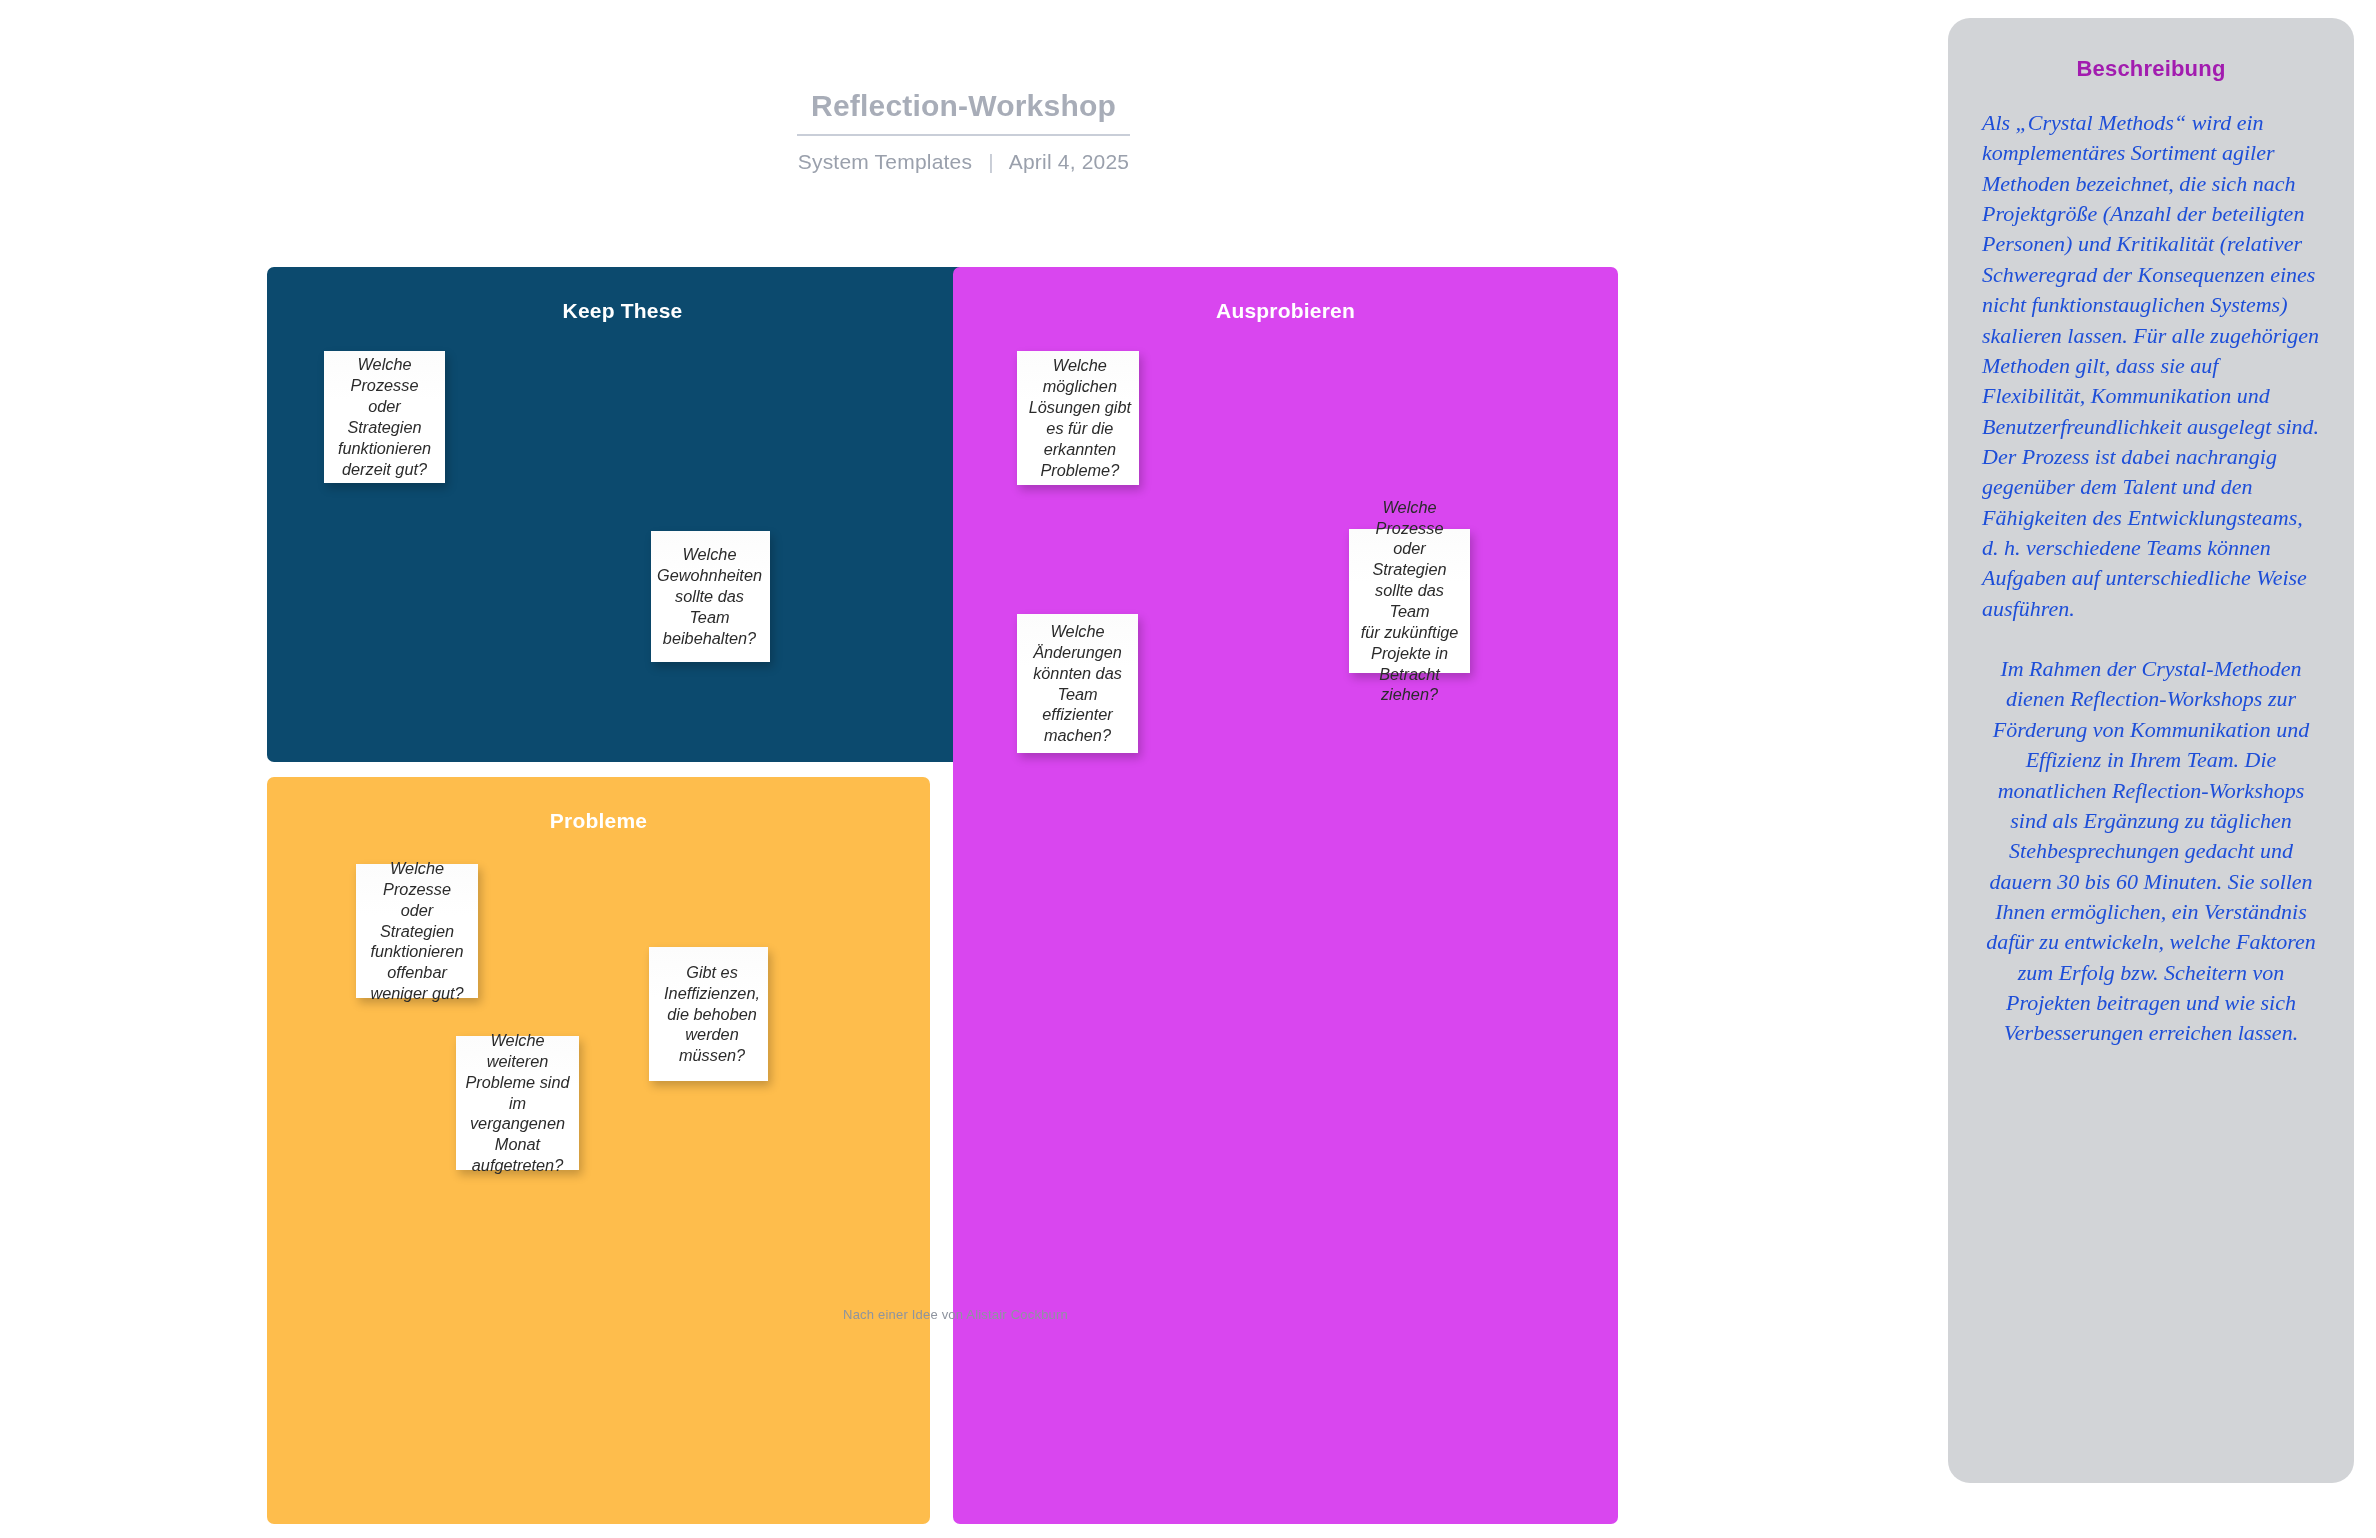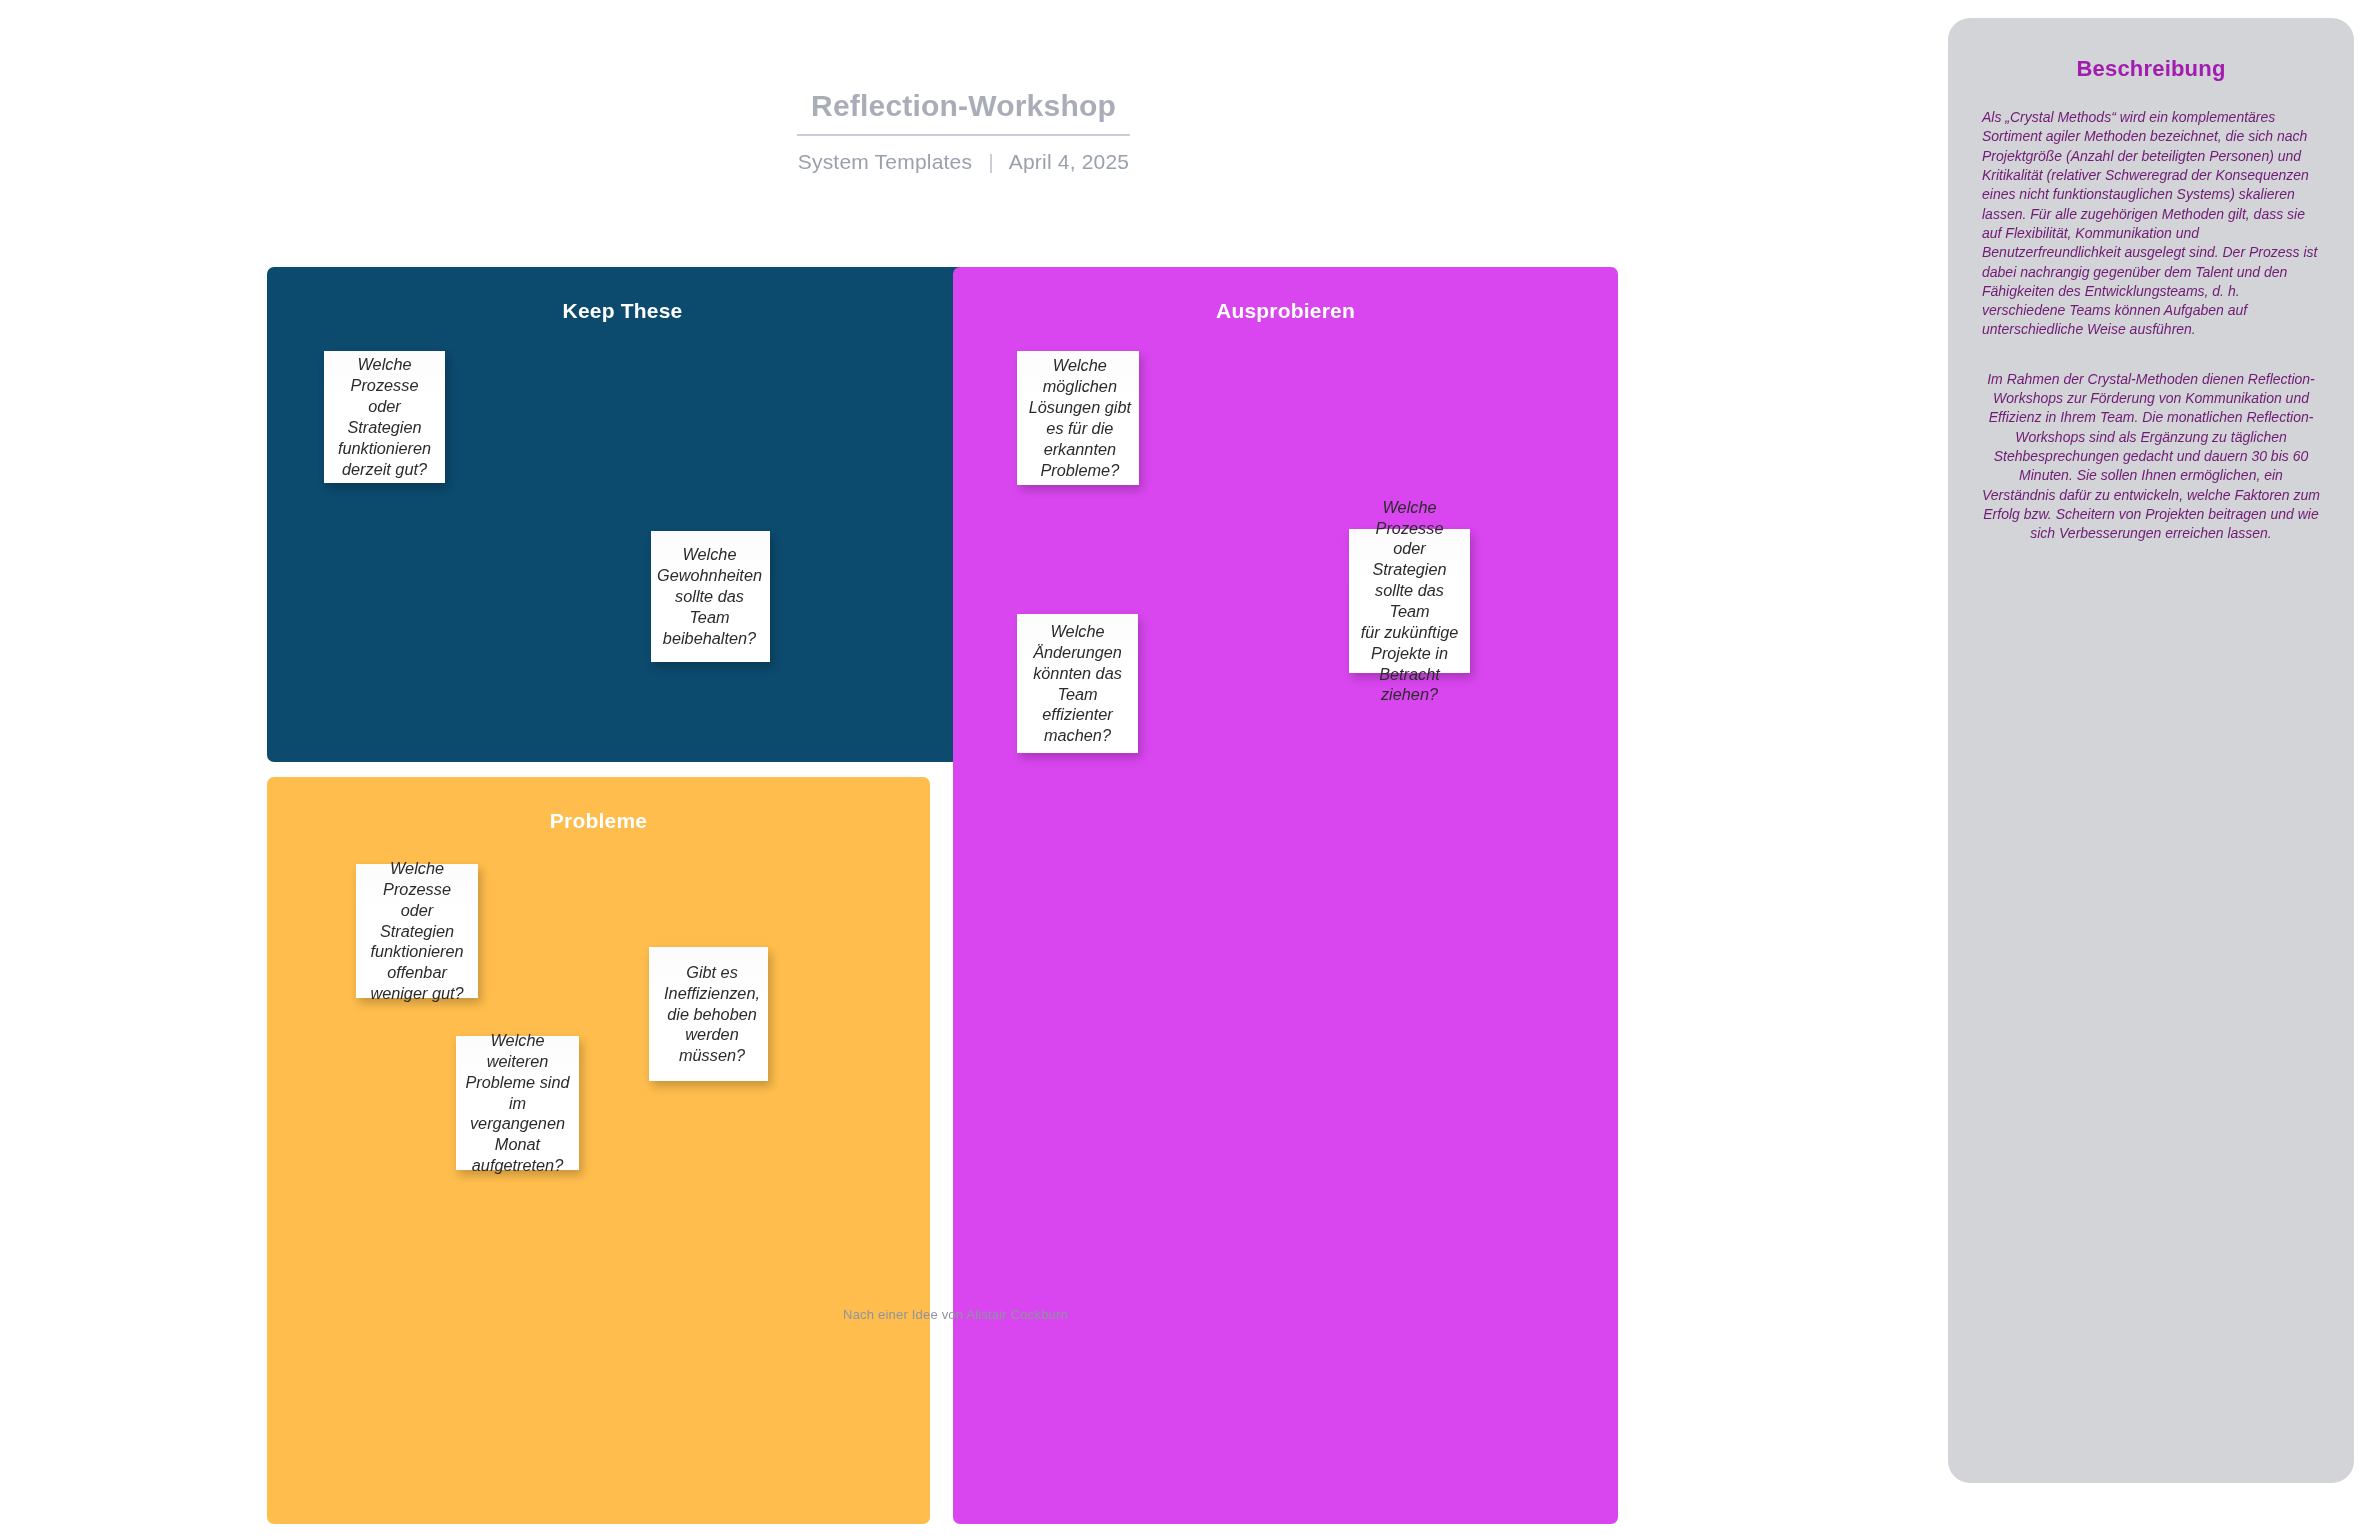--- a/index.html
+++ b/index.html
@@ -118,24 +118,25 @@
   #desc-title{
     text-align:center;
     font-size:22px;
     font-weight:bold;
     color:#a21caf;
     margin-bottom:26px;
     letter-spacing:0.2px;
   }
   .desc-para{
     font-style:italic;
-    font-size:14px;
+    font-size:22px;
     line-height:1.38;
-    color:#701a75;
+    color:#1d4ed8;
     margin:0 0 30px 0;
+    font-family:Liberation Serif, serif;
   }
   .desc-para.left{ text-align:left; }
   .desc-para.center{ text-align:center; }
 </style>
 </head>
 <body>
 
 <div id="header">
   <div id="doc-title">Reflection-Workshop</div>
   <div id="doc-meta">

